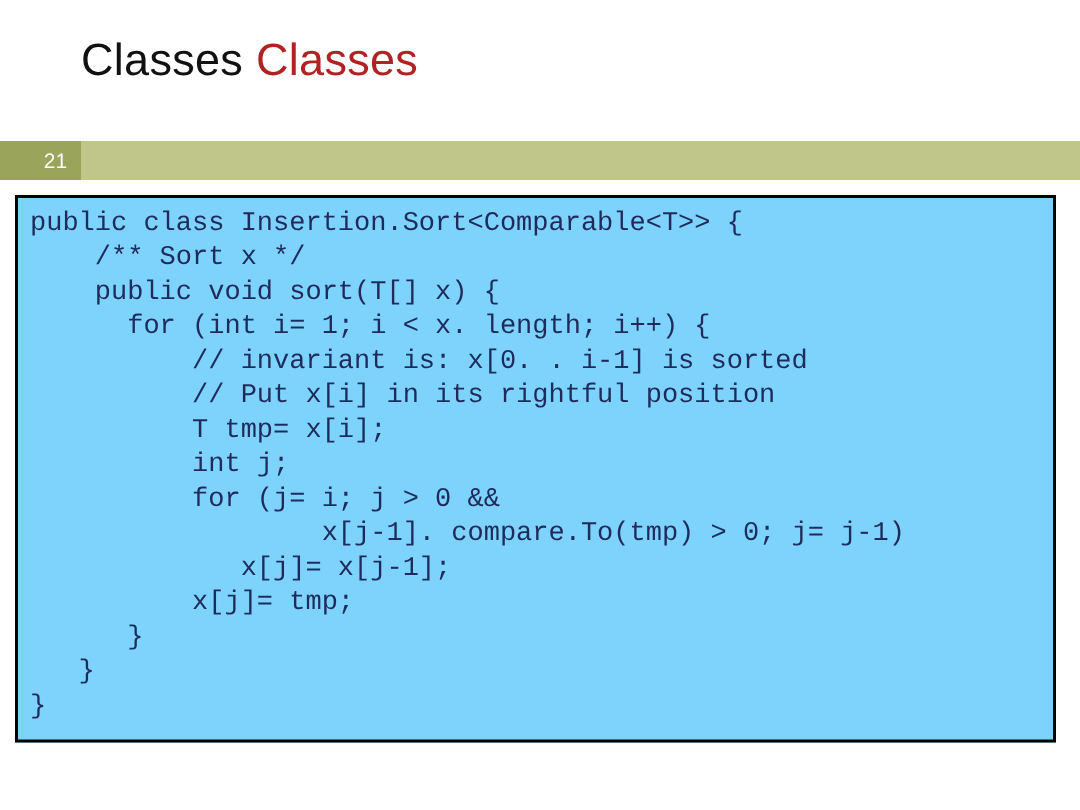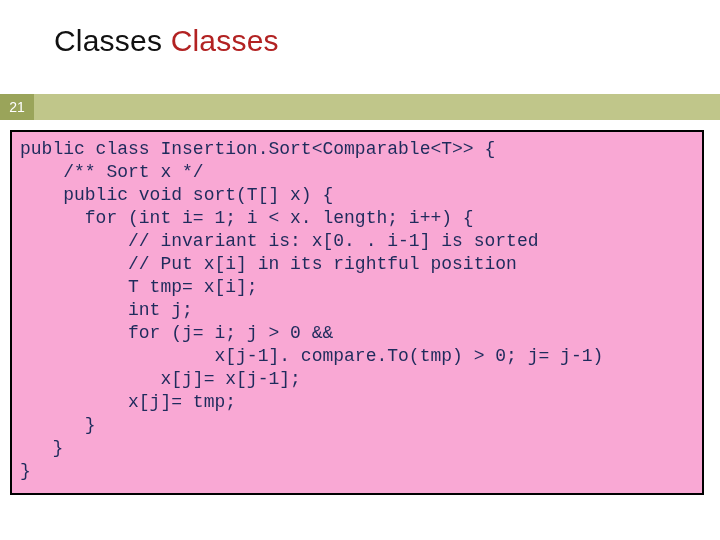--- a/index.html
+++ b/index.html
@@ -41,28 +41,29 @@
   }
   .stripe .pagebox {
     width: 34px;
     height: 26px;
     background: #9AA45A;
     color: #fff;
     font-size: 14px;
     display: flex;
     align-items: center;
     justify-content: center;
+    padding-left: 20px;
   }
   .codebox {
     position: absolute;
     top: 130px;
     left: 10px;
     width: 694px;
     border: 2px solid #000;
-    background: #f9a8d4;
+    background: #7dd3fc;
     padding: 6px 8px 10px 8px;
     box-sizing: border-box;
   }
   .codebox pre {
     margin: 0;
     font-family: "Courier New", Courier, monospace;
     font-size: 18px;
     line-height: 1.28;
     color: #1E2B5C;
     white-space: pre;

